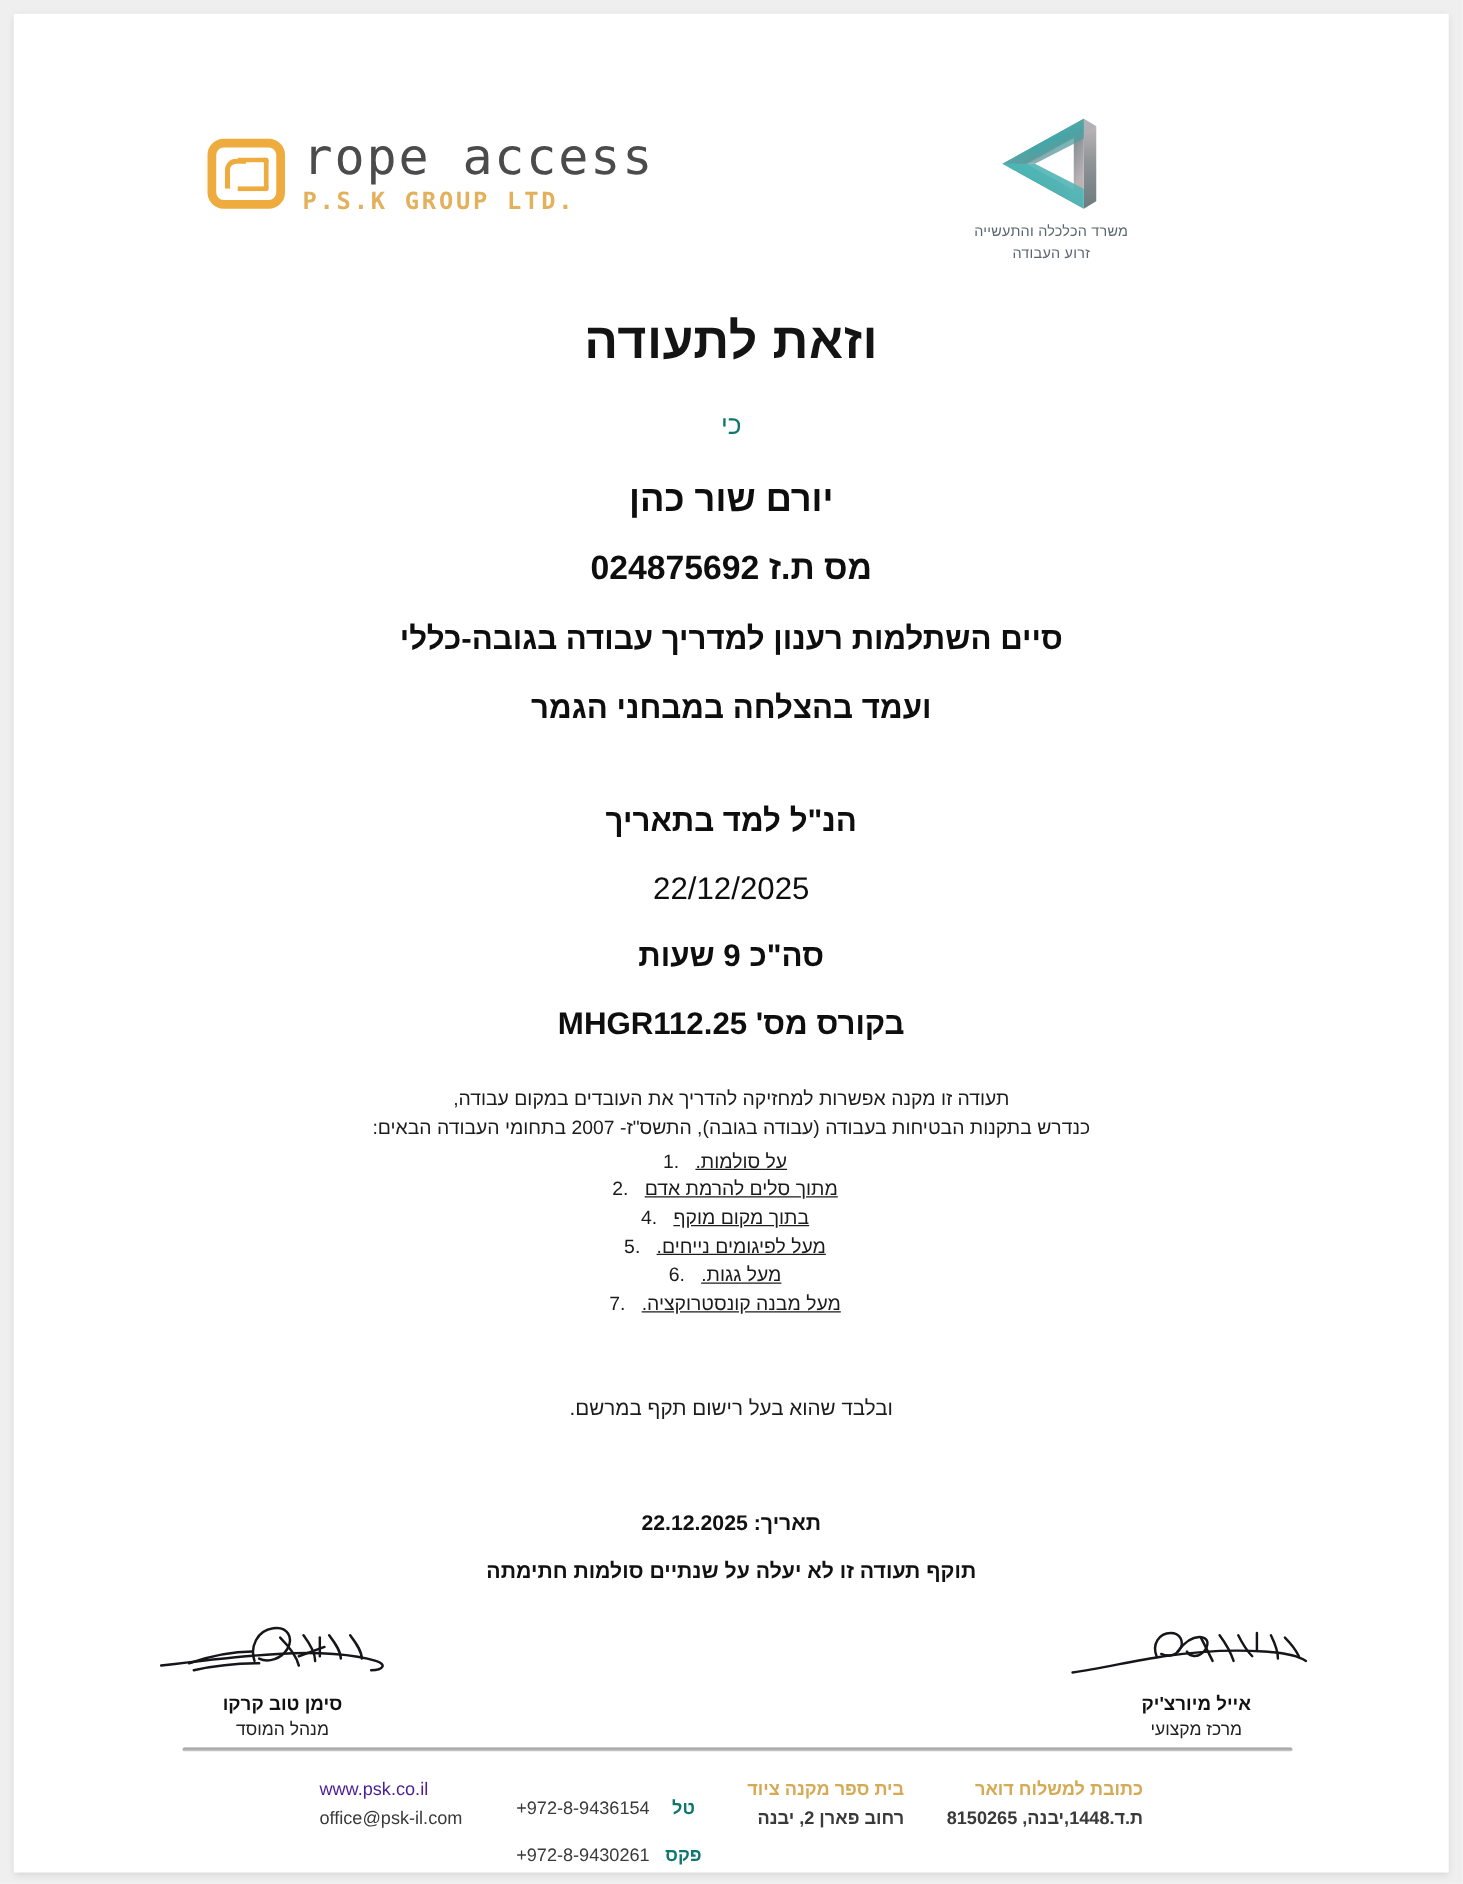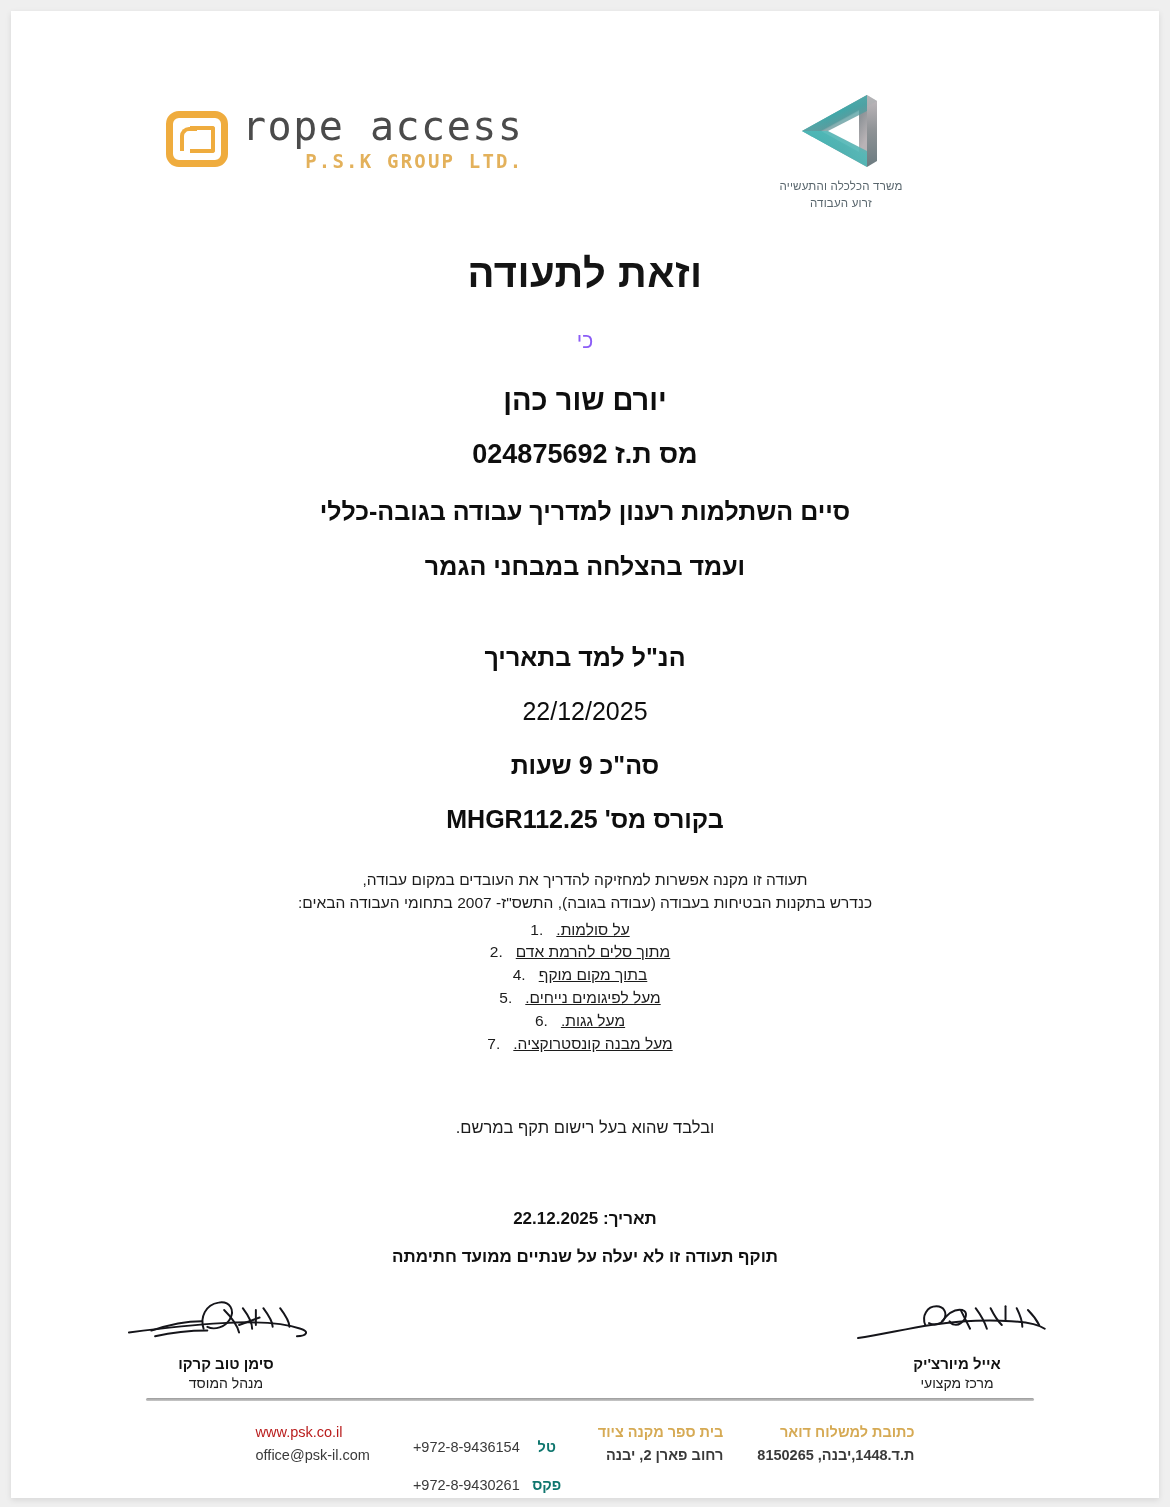--- a/index.html
+++ b/index.html
@@ -41,21 +41,20 @@
     height: 160px;
   }
 
   .brand-logo {
     position: absolute;
     left: 155px;
     top: 95px;
     display: flex;
     align-items: center;
     direction: ltr;
-    text-align: right;
   }
   .brand-mark {
     width: 62px;
     height: 56px;
     border: 7px solid #efac3e;
     border-radius: 13px;
     box-sizing: border-box;
     position: relative;
     margin-left: 0;
     margin-right: 0;
@@ -142,21 +141,21 @@
     font-size: 40px;
     font-weight: 700;
     letter-spacing: 0.5px;
     margin-top: 80px;
     color: #141414;
   }
   .cert-ki {
     font-size: 21px;
     font-weight: 400;
     margin-top: 33px;
-    color: #8b5cf6;
+    color: #0f766e;
   }
   .cert-name {
     font-size: 29px;
     font-weight: 700;
     margin-top: 31px;
     color: #0e0e0e;
   }
   .cert-id {
     font-size: 27px;
     font-weight: 700;
@@ -349,21 +348,21 @@
     margin-top: 15px;
   }
   .f-pair .f-num {
     font-size: 14.5px;
     color: #3a3a3a;
     direction: ltr;
     unicode-bidi: embed;
   }
   .f-web {
     font-size: 14.5px;
-    color: #b91c1c;
+    color: #4c1d95;
     direction: ltr;
     unicode-bidi: embed;
     text-align: left;
   }
   .f-mail {
     font-size: 14.5px;
     color: #3a3a3a;
     direction: ltr;
     unicode-bidi: embed;
     text-align: left;
@@ -455,21 +454,21 @@
         <li><span class="txt">מעל מבנה קונסטרוקציה.</span><span class="num">7.</span></li>
       </ul>
 
       <div class="legal-final">ובלבד שהוא בעל רישום תקף במרשם.</div>
 
       <div class="sign-date">
         <span>תאריך:</span>
         <span class="dval">22.12.2025</span>
       </div>
 
-      <div class="validity">תוקף תעודה זו לא יעלה על שנתיים ממועד חתימתה</div>
+      <div class="validity">תוקף תעודה זו לא יעלה על שנתיים סולמות חתימתה</div>
     </div>
 
     <div class="signatures">
 
       <div class="sig-block sig-left">
         <svg class="sig-img" viewBox="0 0 240 60">
           <g fill="none" stroke="#15151a" stroke-width="2.1" stroke-linecap="round" stroke-linejoin="round">
             <path d="M16,38 C48,34 82,30 116,28 C150,26 182,28 200,34 C210,37 206,42 196,42"></path>
             <path d="M40,36 C58,30 76,26 94,26"></path>
             <path d="M44,42 C62,38 82,36 100,36"></path>

